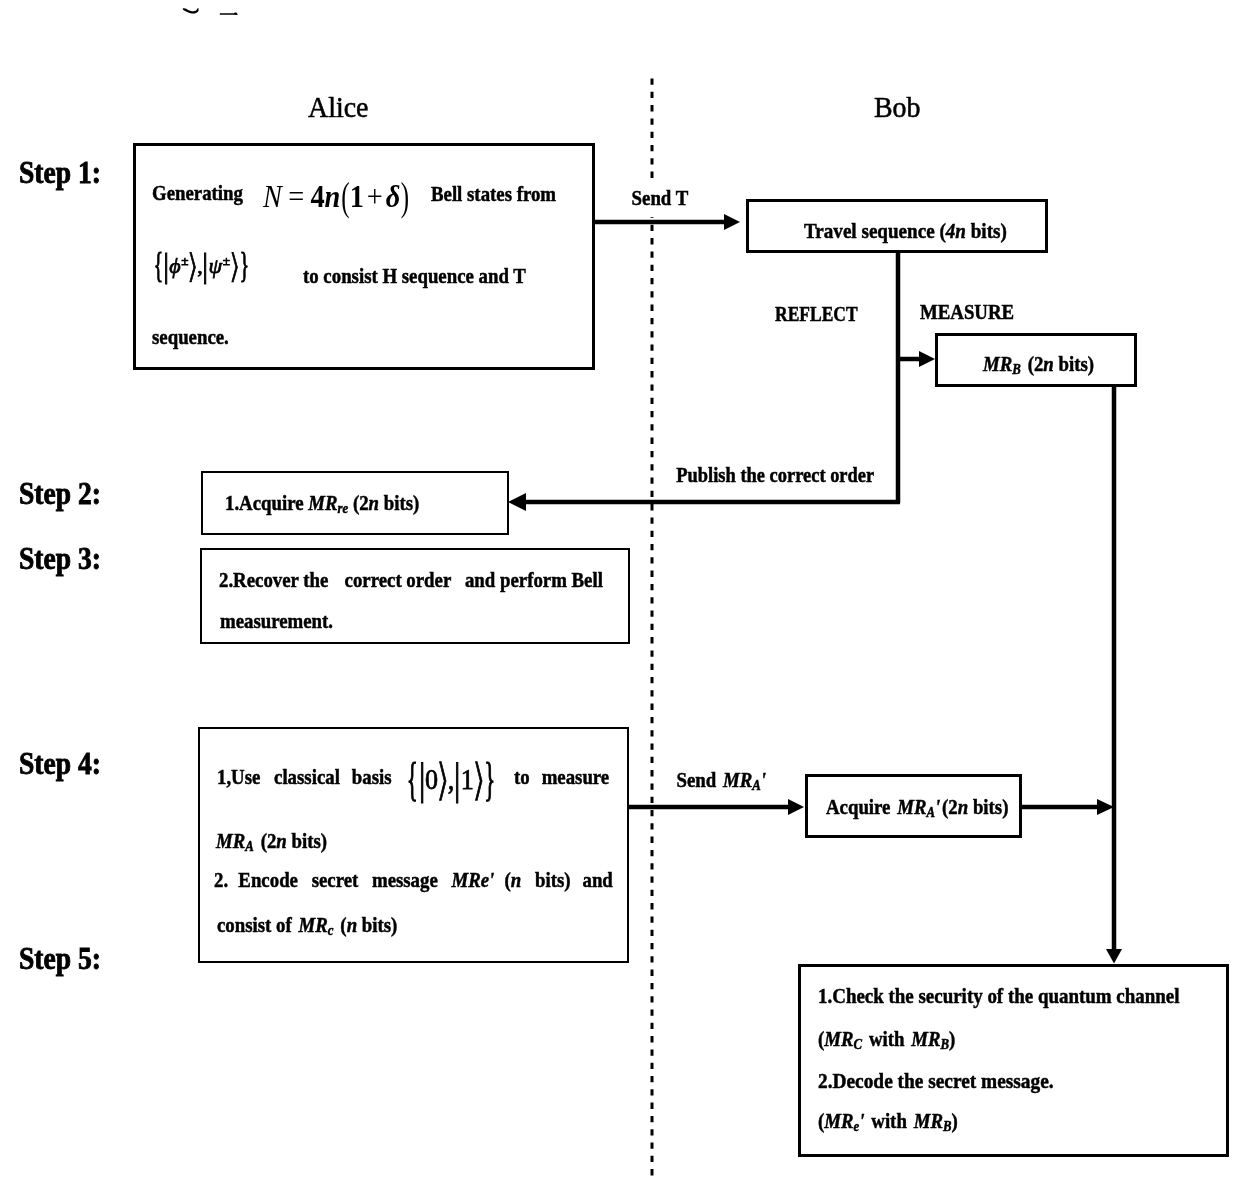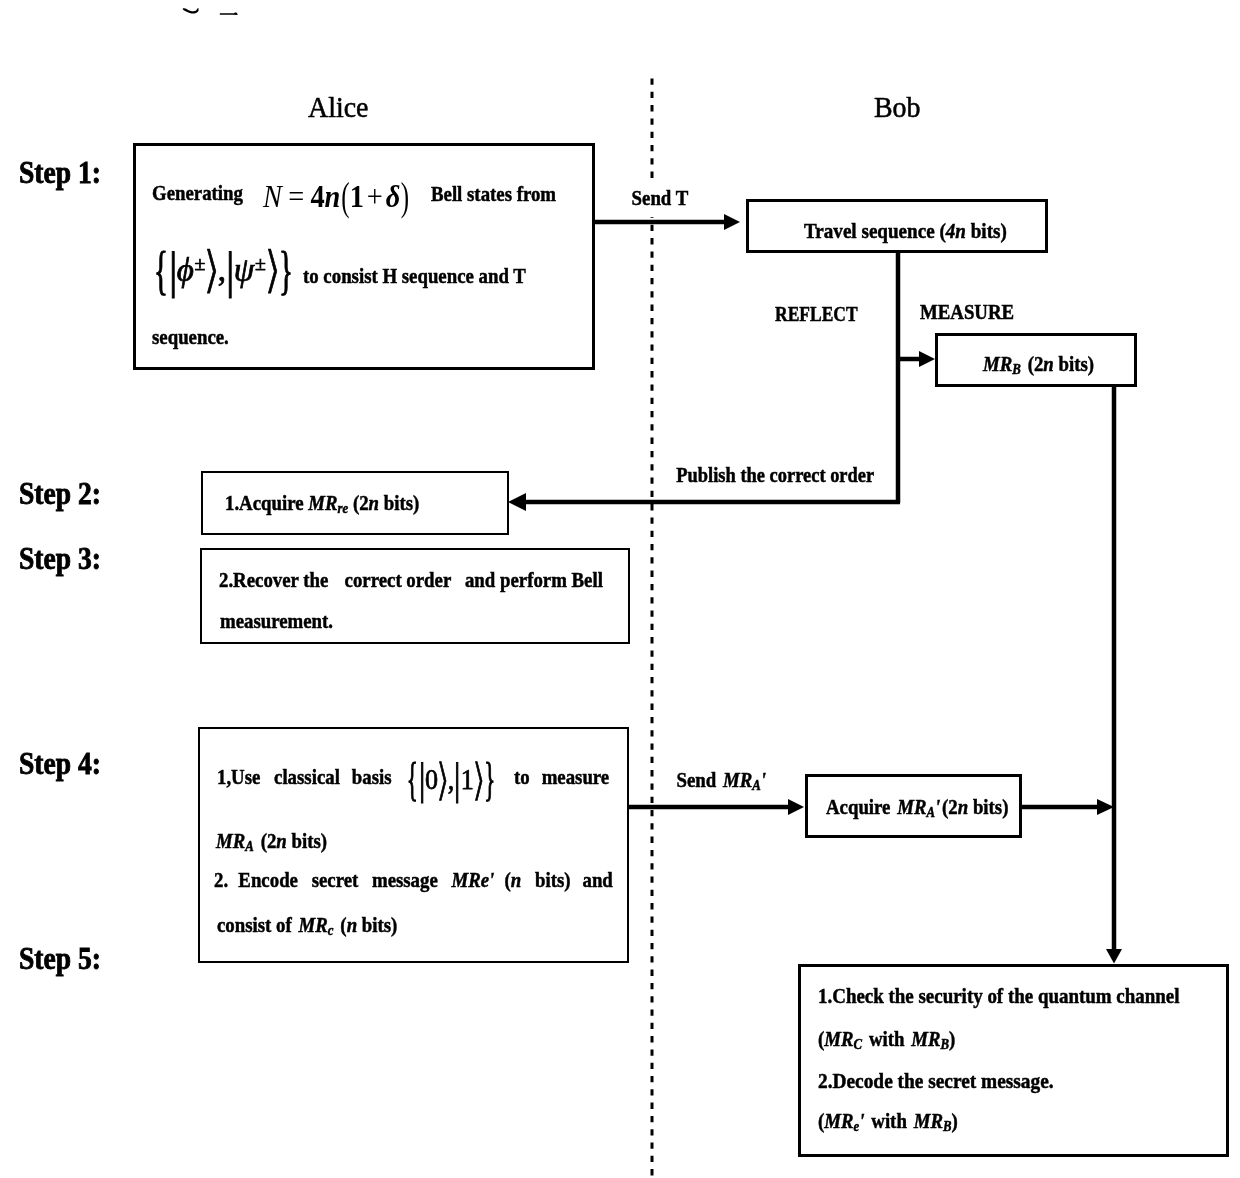--- a/index.html
+++ b/index.html
@@ -97,21 +97,21 @@
   <div class="box" style="left:201px;top:471px;width:308px;height:64px;border-width:2.4px;"></div>
   <div class="box" style="left:200px;top:548px;width:430px;height:96px;border-width:2.4px;"></div>
   <div class="box" style="left:198px;top:727px;width:431px;height:236px;border-width:2.4px;"></div>
   <div class="box" style="left:805px;top:774px;width:217px;height:64px;"></div>
   <div class="box" style="left:798px;top:964px;width:431px;height:193px;"></div>
 
   <div class="t" style="left:152px;top:182px;">Generating</div>
   <div class="mathexp" style="left:263px;top:181px;font-size:31px;transform:scaleX(0.915);"><i>N</i><span class="msp"></span>=<span class="msp"></span><b>4</b><b><i>n</i></b><span class="paren">(</span><b>1</b><span class="msp2"></span>+<span class="msp2"></span><b><i>δ</i></b><span class="paren">)</span></div>
   <div class="t" style="left:431px;top:183px;">Bell states from</div>
 
-  <div class="mathexp ket-exp" style="left:153px;top:254px;font-size:33px;"><span class="bigbr">{</span><span class="ket">|</span><i class="gk">ϕ</i><sup class="pm">±</sup><span class="bigang">〉</span><span class="cm">,</span><span class="ket">|</span><i class="gk">ψ</i><sup class="pm">±</sup><span class="bigang">〉</span><span class="bigbr">}</span></div>
+  <div class="mathexp ket-exp" style="left:153px;top:254px;font-size:22px;"><span class="bigbr">{</span><span class="ket">|</span><i class="gk">ϕ</i><sup class="pm">±</sup><span class="bigang">〉</span><span class="cm">,</span><span class="ket">|</span><i class="gk">ψ</i><sup class="pm">±</sup><span class="bigang">〉</span><span class="bigbr">}</span></div>
   <div class="t" style="left:303px;top:265px;">to consist H sequence and T</div>
   <div class="t" style="left:152px;top:326px;">sequence.</div>
 
   <div class="t" style="left:804px;top:220px;transform:scaleX(0.868);">Travel sequence (<i>4n</i> bits)</div>
 
   <div class="t" style="left:983px;top:353px;"><i>MR<sub>B</sub></i><span class="sp8"></span>(2<i>n</i> bits)</div>
 
   <div class="t" style="left:225px;top:492px;">1.Acquire <i>MR<sub>re</sub></i> (2<i>n</i> bits)</div>
 
   <div class="t" style="left:219px;top:569px;">2.Recover the<span class="sp19"></span>correct order<span class="sp16"></span>and perform Bell</div>

